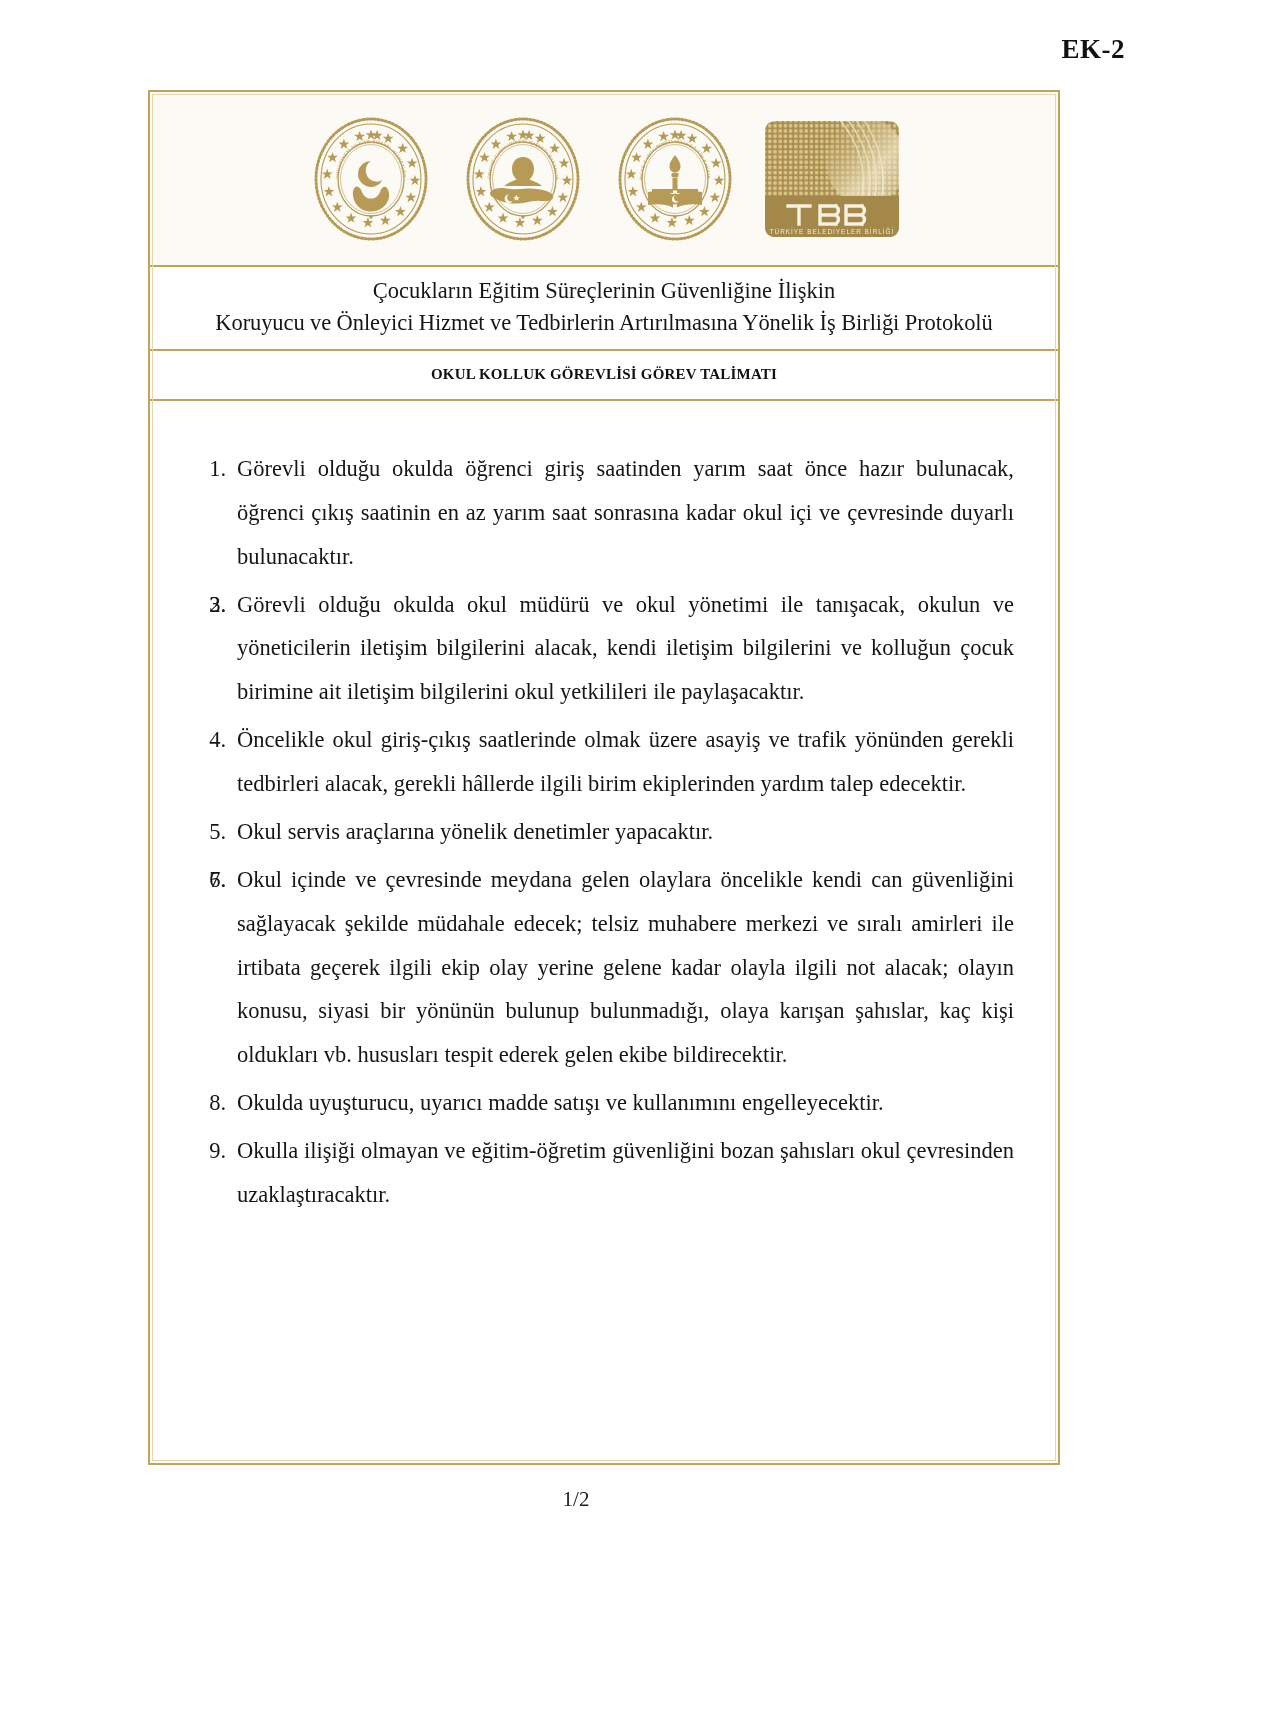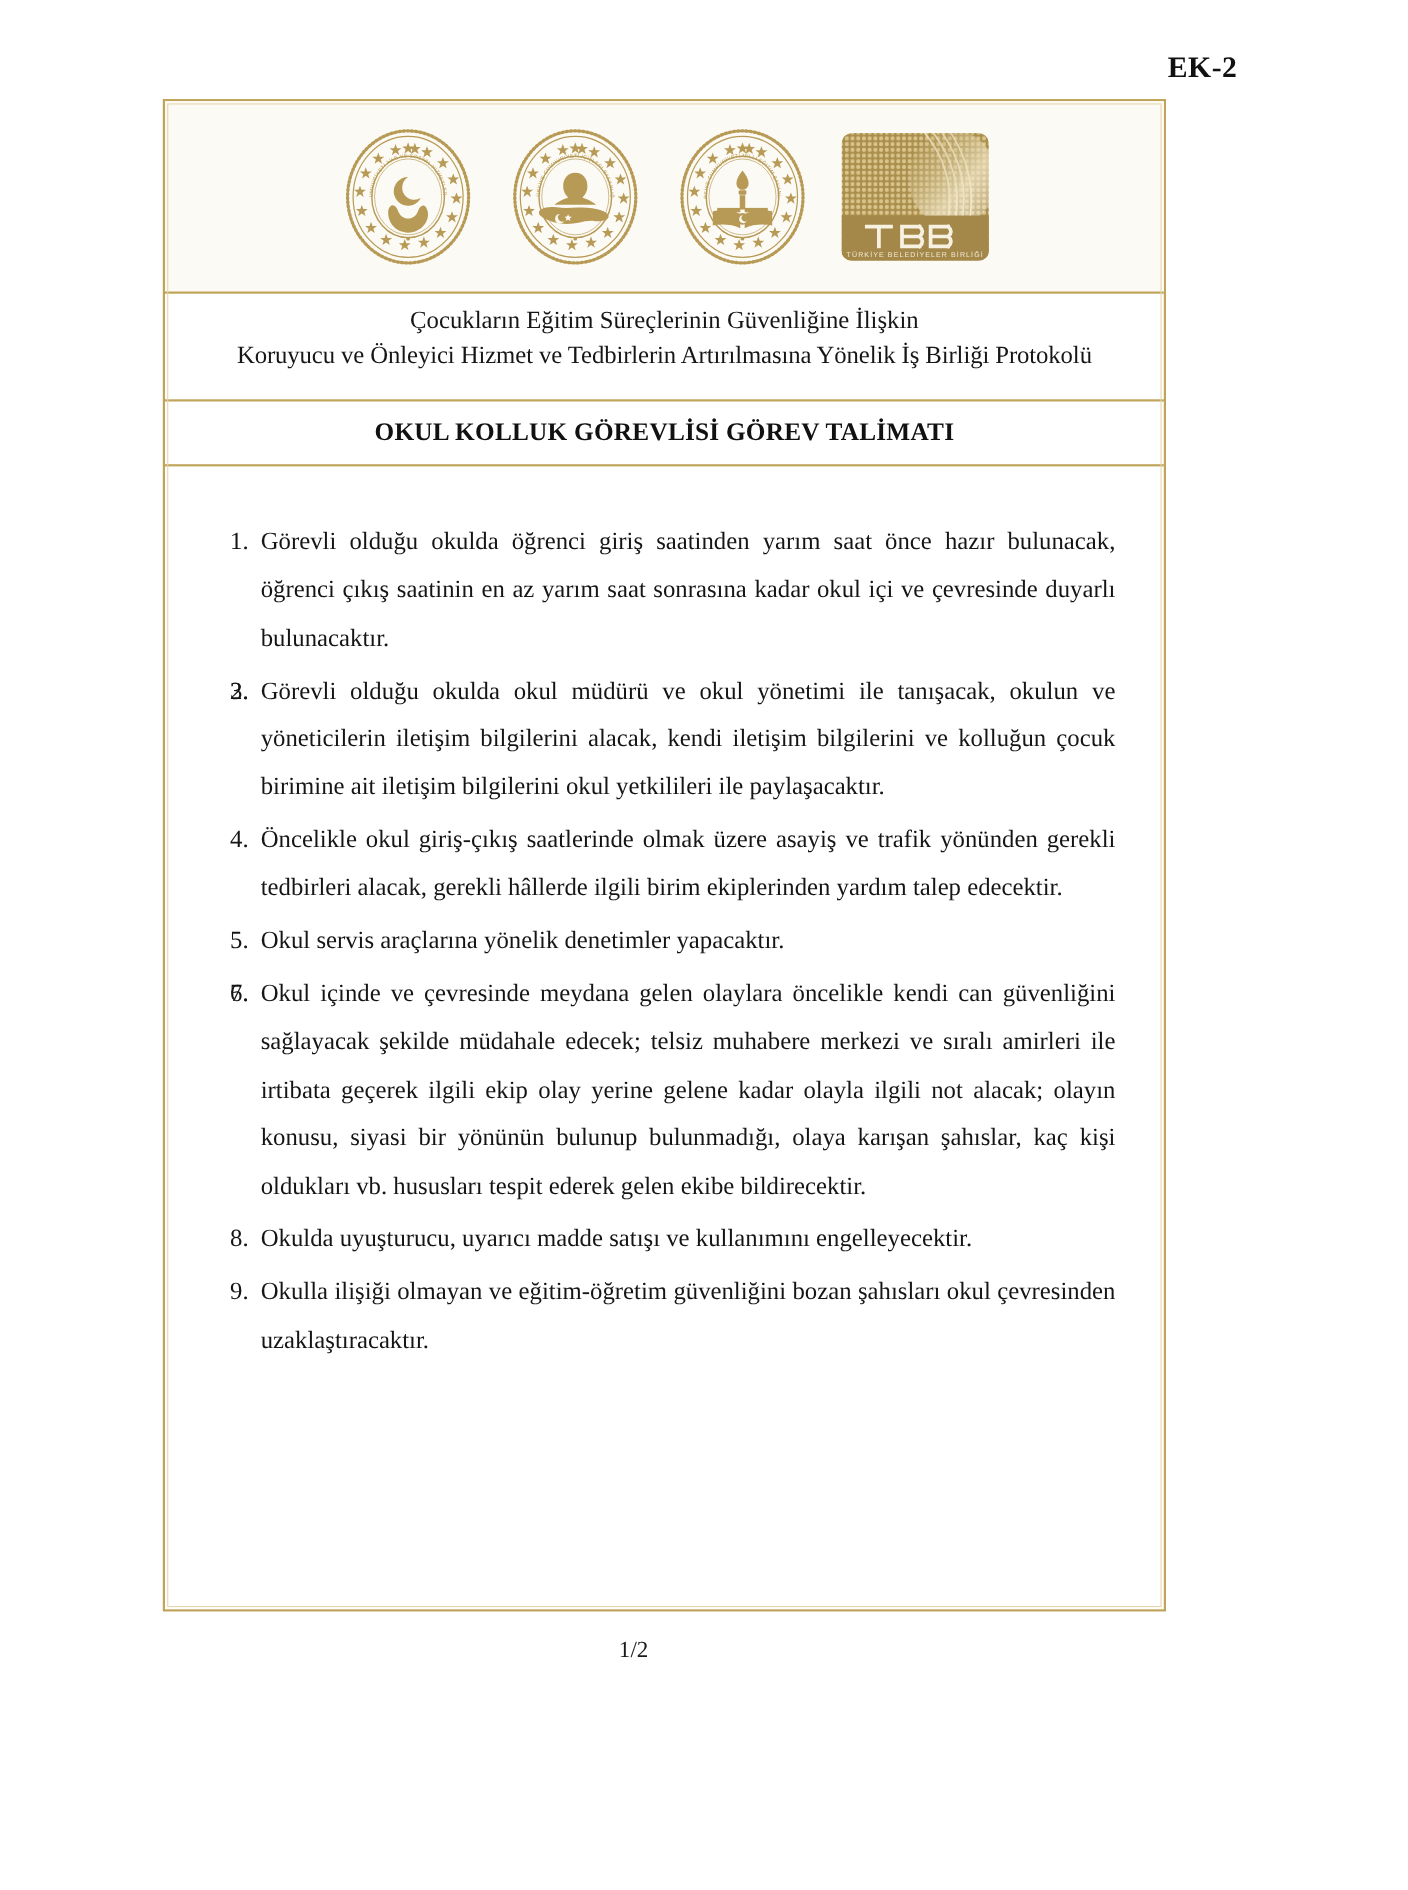--- a/index.html
+++ b/index.html
@@ -12,21 +12,21 @@
     height: 1718px;
     position: relative;
     font-family: "Liberation Serif", "DejaVu Serif", serif;
     color: #1a1a1a;
     overflow: hidden;
   }
 
   
   .annex-marker {
     position: absolute;
-    top: 46px;
+    top: 34px;
     right: 155px;
     font-size: 27px;
     font-weight: bold;
     letter-spacing: 0.5px;
     color: #111111;
   }
 
   
   .doc-frame {
     position: absolute;
@@ -65,41 +65,41 @@
   }
   .tbb-logo {
     width: 140px;
     height: 122px;
     display: block;
   }
 
   
   .protocol-band {
     border-bottom: 2px solid #bfa45a;
-    padding: 8px 14px 24px 14px;
+    padding: 8px 14px 10px 14px;
     text-align: center;
   }
   .protocol-line {
     font-size: 22.5px;
     line-height: 1.42;
     color: #161616;
     white-space: nowrap;
   }
   .protocol-line.line2 {
     letter-spacing: -0.1px;
   }
 
   
   .heading-band {
     border-bottom: 2px solid #bfa45a;
     padding: 15px 10px 16px 10px;
     text-align: center;
   }
   .doc-heading {
-    font-size: 23px;
+    font-size: 15px;
     font-weight: bold;
     letter-spacing: 0.2px;
     color: #111111;
   }
 
   
   .body-area {
     padding: 46px 44px 10px 30px;
   }
   ol.clause-list {

